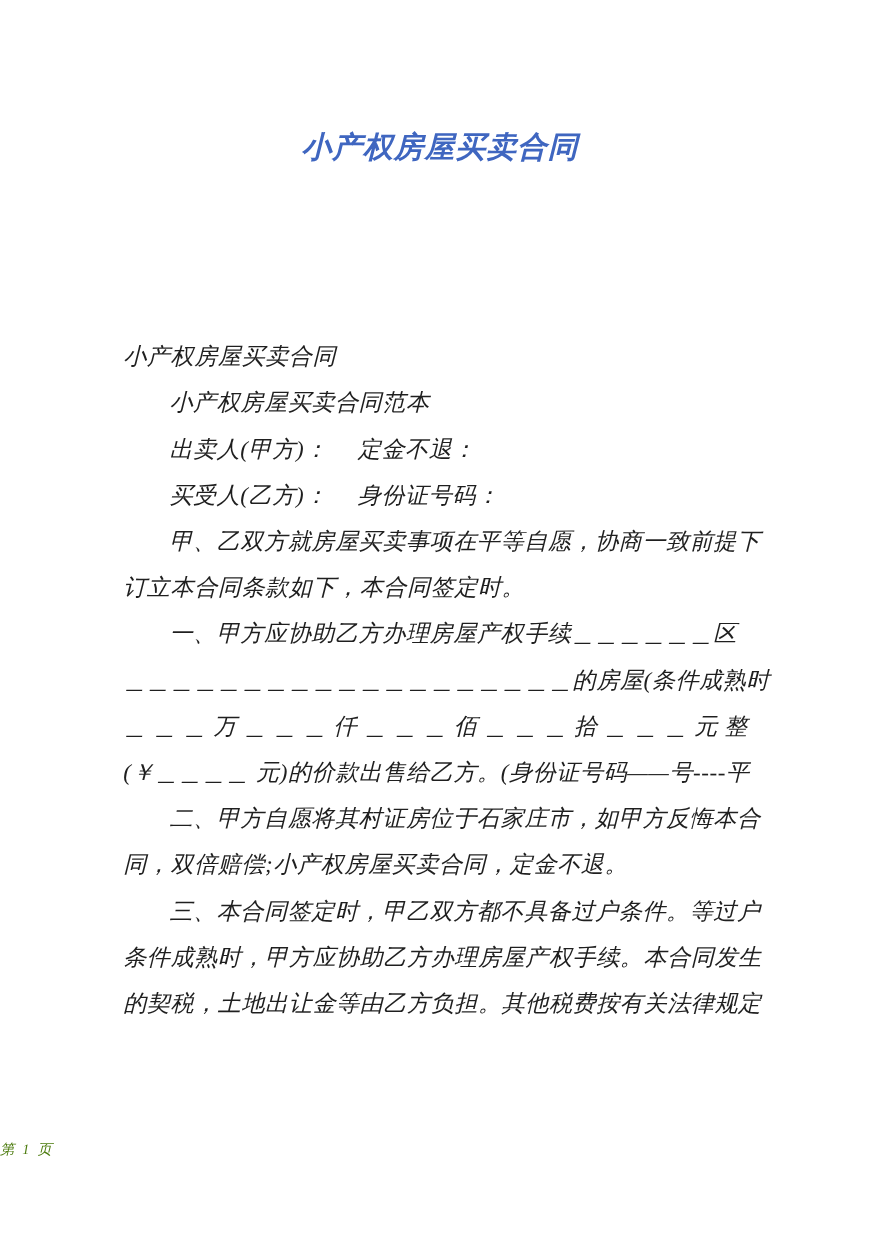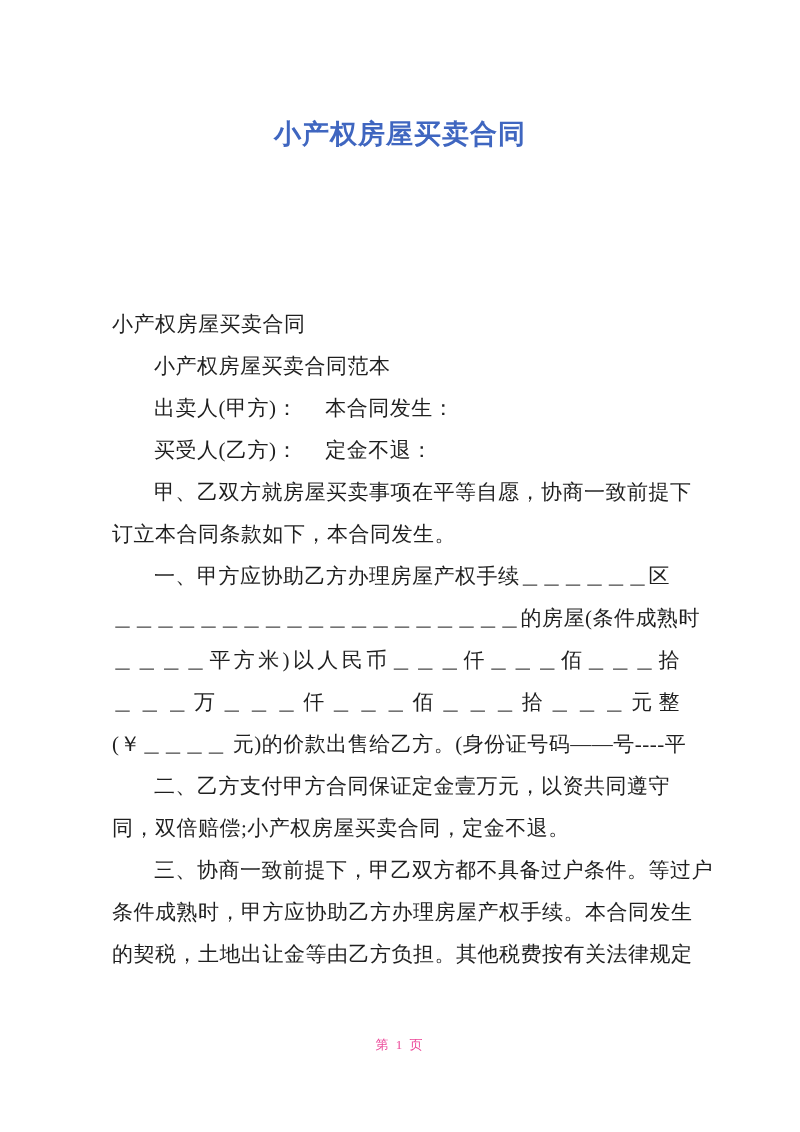--- a/index.html
+++ b/index.html
@@ -7,20 +7,21 @@
     padding: 0;
     background: #ffffff;
   }
   .page {
     position: relative;
     width: 776px;
     height: 1132px;
     background: #ffffff;
     overflow: hidden;
     font-family: "Liberation Serif", "DejaVu Serif", serif;
+    font-style: italic;
   }
   .doc-title {
     position: absolute;
     top: 116px;
     left: 0;
     width: 800px;
     text-align: center;
     font-family: "Liberation Sans", "DejaVu Sans", sans-serif;
     font-weight: bold;
     font-size: 27px;
@@ -47,47 +48,46 @@
   .spread {
     white-space: normal;
     text-align: justify;
     text-align-last: justify;
   }
   .page-footer {
     position: absolute;
     top: 1036px;
     left: 0;
     width: 800px;
-    text-align: center;
+    text-align: left;
     font-size: 13px;
-    color: #ec4899;
+    color: #4d7c0f;
     letter-spacing: 2px;
   }
 </style>
 </head>
 <body>
 
 <div class="page">
 
   <div class="doc-title" style="color:#3f66c0;">小产权房屋买卖合同</div>
 
   <div class="body-text">
     <p class="line">小产权房屋买卖合同</p>
     <p class="line indent">小产权房屋买卖合同范本</p>
-    <p class="line indent">出卖人(甲方)：　 本合同发生：</p>
-    <p class="line indent">买受人(乙方)：　 定金不退：</p>
+    <p class="line indent">出卖人(甲方)：　 定金不退：</p>
+    <p class="line indent">买受人(乙方)：　 身份证号码：</p>
     <p class="line indent">甲、乙双方就房屋买卖事项在平等自愿，协商一致前提下</p>
-    <p class="line">订立本合同条款如下，本合同发生。</p>
+    <p class="line">订立本合同条款如下，本合同签定时。</p>
     <p class="line indent">一、甲方应协助乙方办理房屋产权手续＿＿＿＿＿＿区</p>
     <p class="line">＿＿＿＿＿＿＿＿＿＿＿＿＿＿＿＿＿＿＿的房屋(条件成熟时</p>
-    <p class="line spread">＿＿＿＿平方米)以人民币＿＿＿仟＿＿＿佰＿＿＿拾</p>
     <p class="line spread">＿＿＿万＿＿＿仟＿＿＿佰＿＿＿拾＿＿＿元整</p>
     <p class="line">(￥＿＿＿＿ 元)的价款出售给乙方。(身份证号码——号----平</p>
-    <p class="line indent">二、乙方支付甲方合同保证定金壹万元，以资共同遵守</p>
+    <p class="line indent">二、甲方自愿将其村证房位于石家庄市，如甲方反悔本合</p>
     <p class="line">同，双倍赔偿;小产权房屋买卖合同，定金不退。</p>
-    <p class="line indent">三、协商一致前提下，甲乙双方都不具备过户条件。等过户</p>
+    <p class="line indent">三、本合同签定时，甲乙双方都不具备过户条件。等过户</p>
     <p class="line">条件成熟时，甲方应协助乙方办理房屋产权手续。本合同发生</p>
     <p class="line">的契税，土地出让金等由乙方负担。其他税费按有关法律规定</p>
   </div>
 
   <div class="page-footer">第 1 页</div>
 
 </div>
 
 </body></html>

